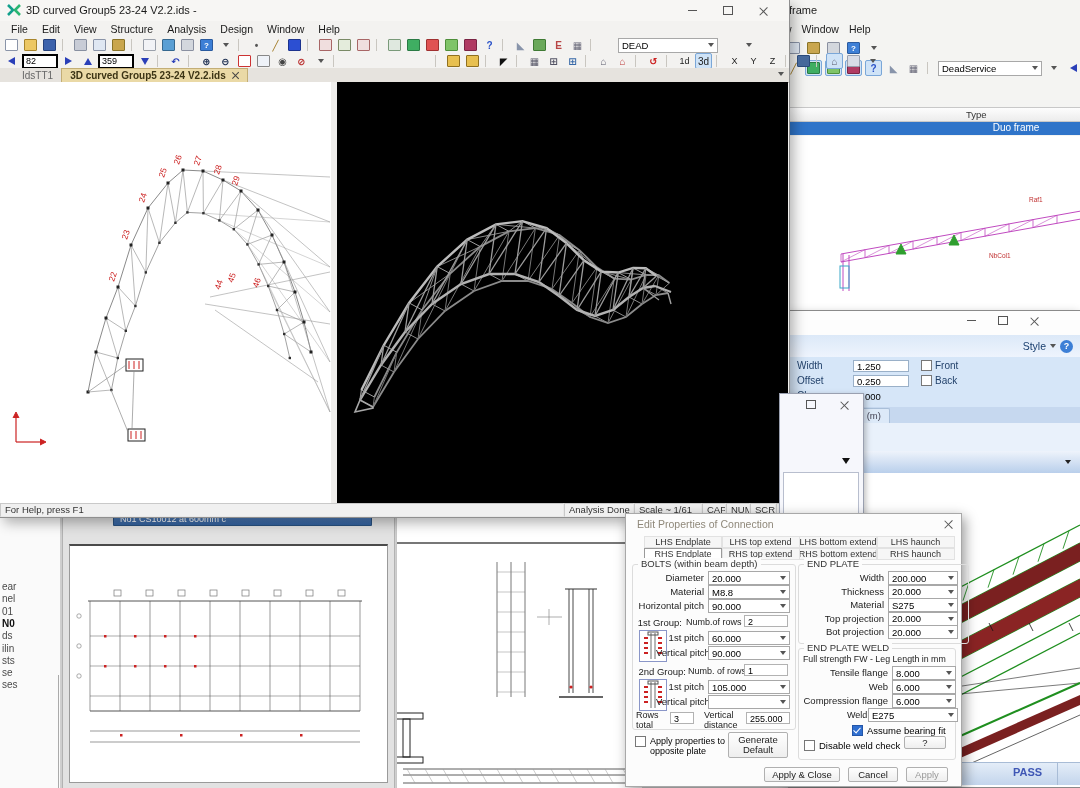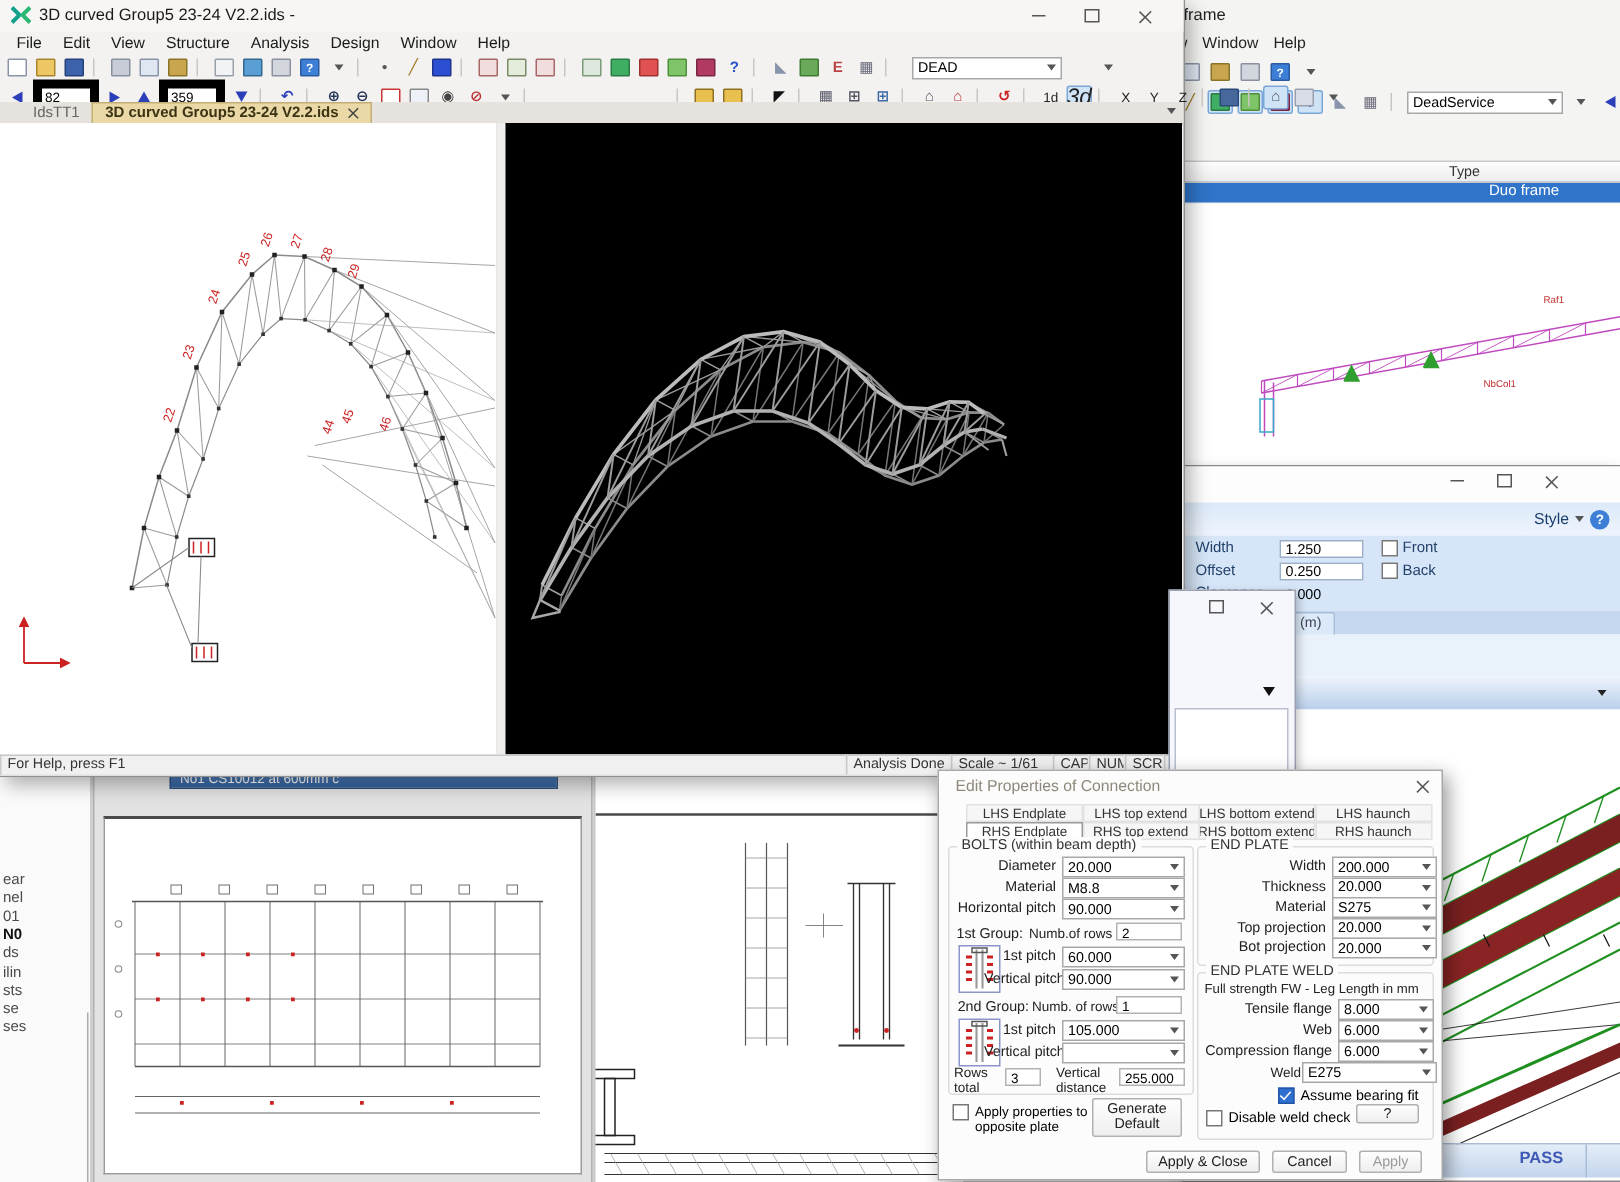--- a/index.html
+++ b/index.html
@@ -15,21 +15,21 @@
   .ti.sel{background:#cfe3f7;border:1px solid #7aa7d8;}
   .tsep{width:5px;height:12px;border-left:1px solid #c9c6c0;margin:0 2px;flex:0 0 auto;}
   .tgap{width:88px;flex:0 0 auto;}
   .tri{width:0;height:0;display:inline-block;}
   .tri-l{border:4px solid transparent;border-right:7px solid #2a3fb8;border-left:0;}
   .tri-r{border:4px solid transparent;border-left:7px solid #2a3fb8;border-right:0;}
   .tri-u{border:4px solid transparent;border-bottom:7px solid #2a3fb8;border-top:0;}
   .tri-d{border:4px solid transparent;border-top:7px solid #2a3fb8;border-bottom:0;}
   .caret{width:0;height:0;border-left:3px solid transparent;border-right:3px solid transparent;
       border-top:4px solid #555;display:inline-block;}
-  .tinput{width:28px;height:11px;border:6px solid #000000;background:#fff;font-size:9px;
+  .tinput{width:28px;height:11px;border:2px solid #000000;background:#fff;font-size:9px;
       padding:0 2px;font-family:inherit;flex:0 0 auto;}
   .combo{display:inline-flex;align-items:center;justify-content:space-between;background:#fff;
       border:1px solid #a8a8a8;height:13px;font-size:9.5px;padding:0 3px;flex:0 0 auto;}
   .combo .cval{overflow:hidden;white-space:nowrap;}
   .btn{border:1px solid #b0b0b0;background:linear-gradient(#fefefe,#eeeeee);font-size:9.5px;
       display:flex;align-items:center;justify-content:center;border-radius:2px;color:#222;text-align:center;}
   .cb{width:9px;height:9px;border:1px solid #777;background:#fff;display:inline-block;position:relative;flex:0 0 auto;}
   .cb.on{background:#2f6fd0;border-color:#2456a8;}
   .cb.on::after{content:"";position:absolute;left:2px;top:0px;width:3px;height:6px;
       border:solid #fff;border-width:0 1.5px 1.5px 0;transform:rotate(42deg);}
@@ -511,21 +511,21 @@
         </span>
         <span class="ti tx" style="color: rgb(42, 82, 200);">?</span>
         <span class="tsep"></span>
         <span class="ti tx" style="color: rgb(136, 148, 170);">◣</span>
         <span class="ti">
           <span class="blk" style="background: rgb(106, 168, 90); border: 1px solid rgb(63, 122, 52);"></span>
         </span>
         <span class="ti tx" style="color: rgb(184, 68, 68);">E</span>
         <span class="ti tx" style="color: rgb(102, 102, 119);">▦</span>
         <span class="tsep"></span>
-        <span class="combo" style="width: 92px; margin-left: 8px;">
+        <span class="combo" style="width: 92px; margin-left: 18px;">
           <span class="cval">DEAD</span>
           <span class="caret"></span>
         </span>
         <span style="width: 18px;"></span>
         <span class="ti">
           <span class="caret"></span>
         </span>
       </div>
     <div id="mw-tb2">
         <span class="ti">
@@ -573,21 +573,21 @@
         <span class="ti tx" style="color: rgb(85, 85, 102);">▦</span>
         <span class="ti tx" style="color: rgb(85, 85, 102);">⊞</span>
         <span class="ti tx" style="color: rgb(58, 106, 168);">⊞</span>
         <span class="tsep"></span>
         <span class="ti tx" style="color: rgb(85, 85, 102);">⌂</span>
         <span class="ti tx" style="color: rgb(187, 51, 51);">⌂</span>
         <span class="tsep"></span>
         <span class="ti tx" style="color: rgb(204, 34, 34);">↺</span>
         <span class="tsep"></span>
         <span class="ti tx" style="font-size: 9px; font-weight: normal; color: rgb(34, 34, 34);">1d</span>
-        <span class="ti tx sel" style="font-size: 15px; font-weight: normal; color: rgb(34, 34, 34); font-style: italic;">3d</span>
+        <span class="ti tx sel" style="font-size: 10px; font-weight: normal; color: rgb(34, 34, 34);">3d</span>
         <span class="tsep"></span>
         <span class="ti tx" style="font-size: 9px; font-weight: normal; color: rgb(34, 34, 34);">X</span>
         <span class="ti tx" style="font-size: 9px; font-weight: normal; color: rgb(34, 34, 34);">Y</span>
         <span class="ti tx" style="font-size: 9px; font-weight: normal; color: rgb(34, 34, 34);">Z</span>
         <span class="tsep"></span>
         <span class="ti">
           <span class="blk" style="background: rgb(70, 104, 154); border: 1px solid rgb(42, 74, 122);"></span>
         </span>
         <span class="tsep"></span>
         <span class="ti sel tx" style="color: rgb(85, 85, 102);">⌂</span>
@@ -941,21 +941,21 @@
         </span>
         <span class="dlab2" style="left: 10px; top: 196px; width: 28px;">Rows total</span>
         <span class="dinput" style="left: 44px; top: 198px; width: 24px;">3</span>
         <span class="dlab2" style="left: 78px; top: 196px; width: 40px;">Vertical distance</span>
         <span class="dinput" style="left: 120px; top: 198px; width: 44px;">255.000</span>
         <div style="position: absolute; left: 9px; top: 222px; display: flex; gap: 4px;">
           <span class="cb"></span>
           <span style="font-size: 9px; width: 82px; line-height: 1.15;">Apply properties to opposite plate</span>
         </div>
         <button class="btn" style="position: absolute; left: 102px; top: 218px; width: 60px; height: 26px; white-space: normal; line-height: 1.1;">Generate Default</button>
-        <div class="gbox" style="left: 172px; top: 50px; width: 156px; height: 78px;">
+        <div class="gbox" style="left: 172px; top: 50px; width: 156px; height: 78px; padding-left: 13px;">
           <span class="gtitle">END PLATE</span>
         </div>
         <span class="dlab" style="left: 174px; top: 58px; width: 84px;">Width</span>
         <span class="combo dcombo" style="left: 262px; top: 57px; width: 62px;">
           <span class="cval">200.000</span>
           <span class="caret"></span>
         </span>
         <span class="dlab" style="left: 174px; top: 71.6px; width: 84px;">Thickness</span>
         <span class="combo dcombo" style="left: 262px; top: 70.6px; width: 62px;">
           <span class="cval">20.000</span>

